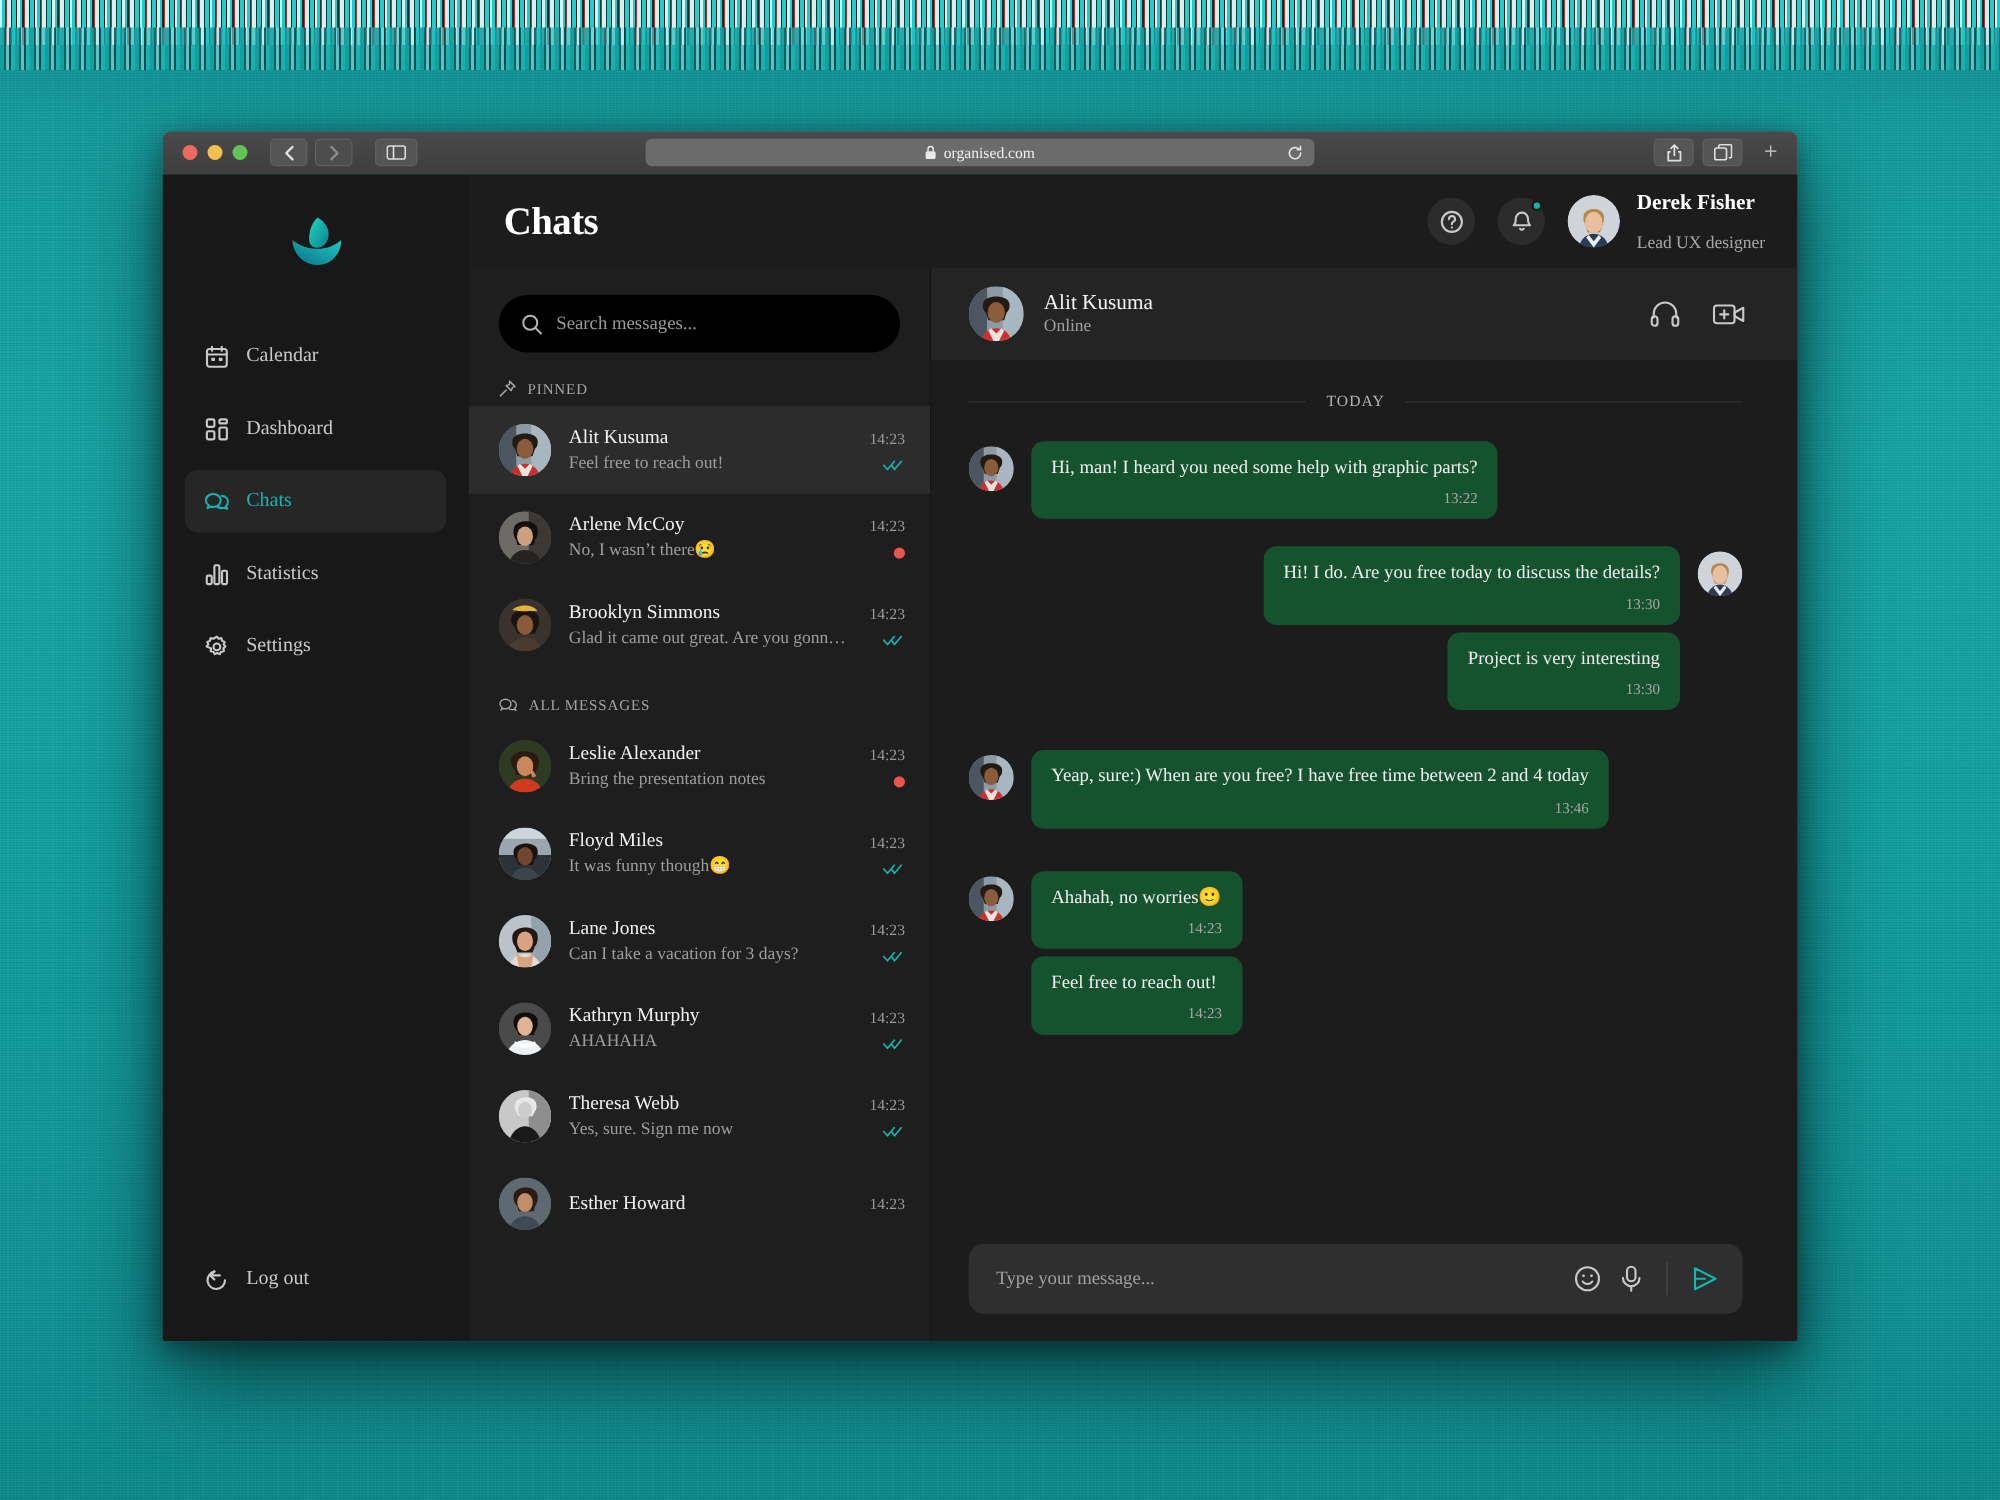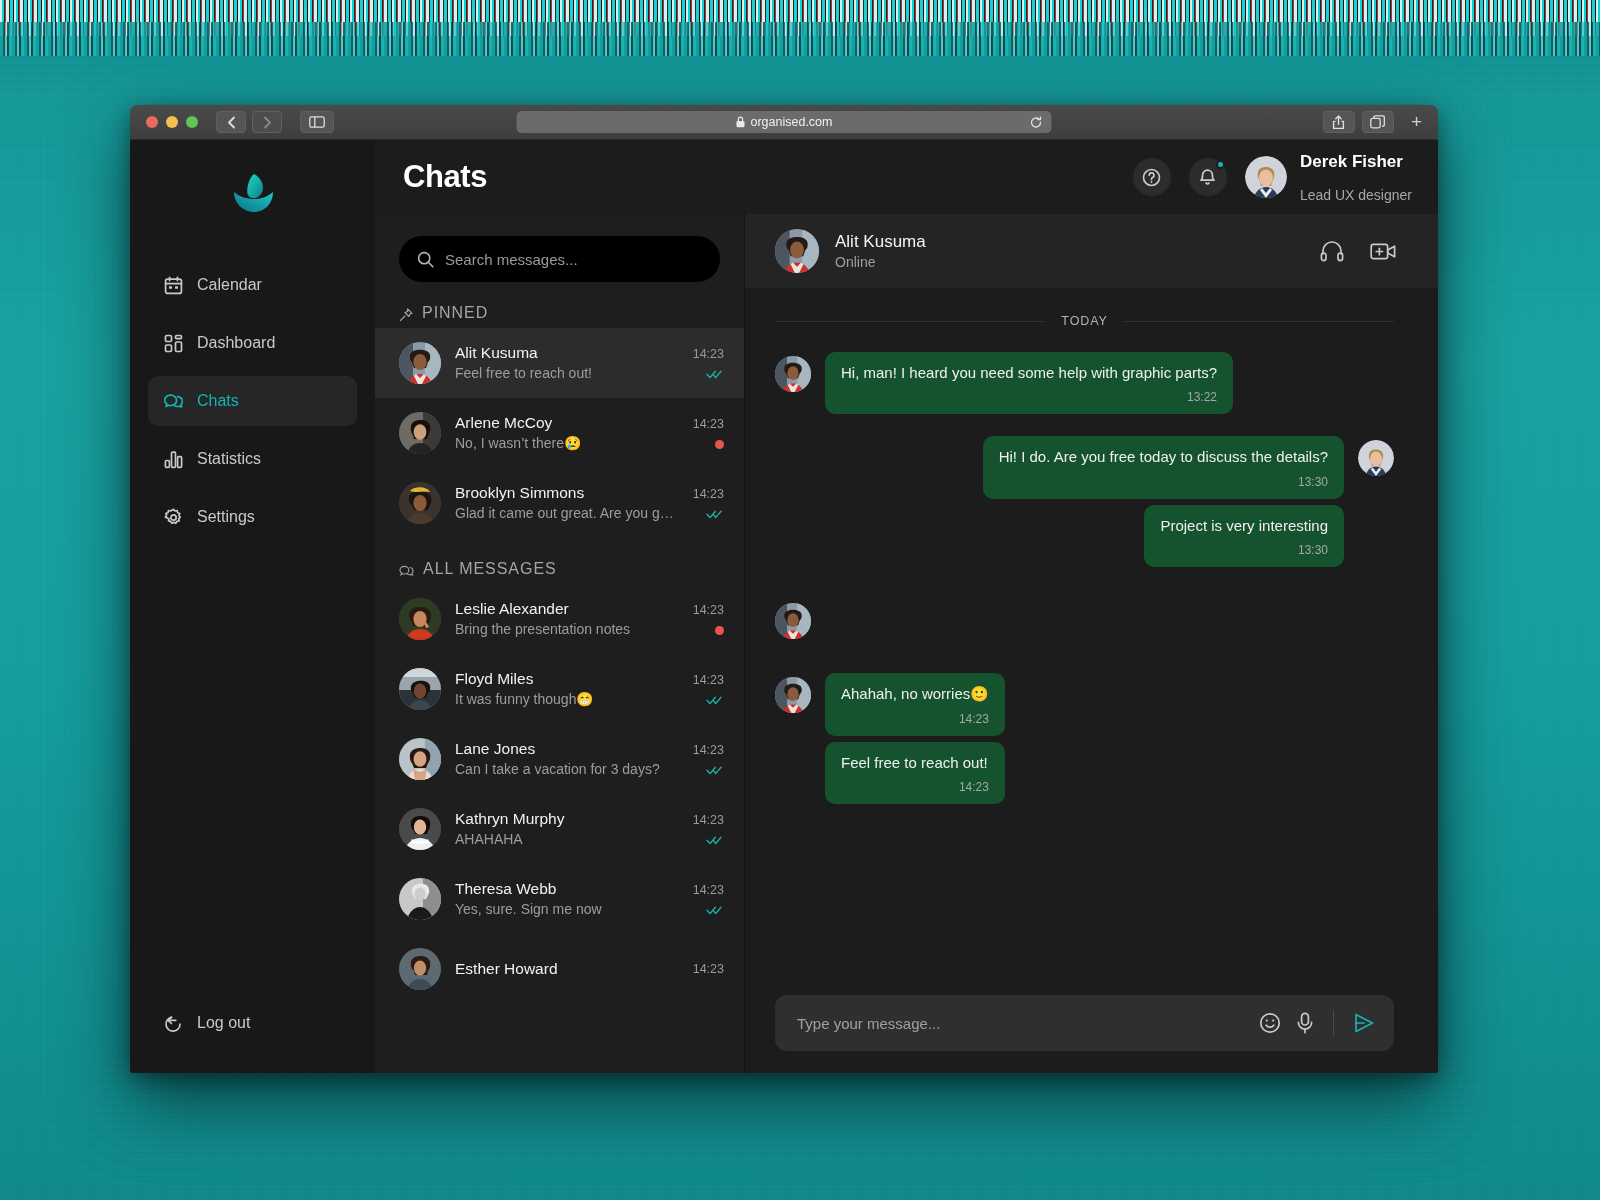--- a/index.html
+++ b/index.html
@@ -46,20 +46,21 @@
   }
 
   
   #window {
     position: absolute;
     left: 130px; top: 105px;
     width: 1308px; height: 968px;
     border-radius: 7px 7px 3px 3px;
     overflow: hidden;
     box-shadow: 0 28px 70px rgba(0,0,0,.55), 0 6px 22px rgba(0,0,0,.4);
+    font-family: Liberation Serif, serif;
   }
 
   
   #titlebar {
     height: 35px;
     background: linear-gradient(180deg,#4a4a4a 0%, #3e3e3e 100%);
     border-bottom: 1px solid #2a2a2a;
     display: flex; align-items: center;
     padding: 0 10px;
     position: relative;
@@ -126,23 +127,23 @@
     border-right:1px solid #141414;
     display:flex; flex-direction:column;
   }
   #chatlist-head { padding: 22px 24px 10px 24px; }
   #search {
     height: 46px; background:#000000; border-radius:24px;
     display:flex; align-items:center; gap:11px; padding: 0 18px;
     color:#9a9a9a; font-size:15px;
   }
   .sect-head {
-    display:flex; align-items:flex-end; gap:9px;
+    display:flex; align-items:flex-start; gap:9px;
     padding: 12px 24px 6px 24px;
-    color:#a5a5a5; font-size:16px; letter-spacing:.06em;
+    color:#a5a5a5; font-size:12px; letter-spacing:.06em;
   }
   .chat-row {
     display:flex; align-items:center; gap:14px;
     padding: 14px 20px 14px 24px;
     position:relative;
   }
   .chat-row.selected { background:#2c2c2c; }
   .avatar {
     width:42px; height:42px; border-radius:50%;
     flex-shrink:0; overflow:hidden; position:relative;
@@ -762,20 +763,26 @@
                 <svg width="36" height="36" viewBox="0 0 42 42">
                     <rect width="42" height="42" fill="#8c9aa6"></rect>
                     <rect x="0" width="14" height="42" fill="#4c5660"></rect>
                     <rect x="26" width="16" height="42" fill="#a8b6c0"></rect>
                     <path d="M11 13c1-7 19-7 20 0 1 5-2 7-2 7l-2 6H15l-2-6s-3-2-2-7z" fill="#241a14"></path>
                     <ellipse cx="21" cy="20" rx="6.6" ry="8" fill="#8a5c3c"></ellipse>
                     <path d="M9 42c2-7 7-10 12-10s10 3 12 10z" fill="#d22d2d"></path>
                     <path d="M17 32l4 4 4-4 2 2-4 8h-4l-4-8z" fill="#e9e4dd"></path>
                   </svg>
               </div>
+              <div class="msg-col">
+                <div class="bubble">
+                  <span class="txt">Yeap, sure:) When are you free? I have free time between 2 and 4 today</span>
+                  <span class="t">13:46</span>
+                </div>
+              </div>
             </div>
 
 
             <div class="msg-group" style="margin-top:34px;">
               <div class="avatar">
                 <svg width="36" height="36" viewBox="0 0 42 42">
                     <rect width="42" height="42" fill="#8c9aa6"></rect>
                     <rect x="0" width="14" height="42" fill="#4c5660"></rect>
                     <rect x="26" width="16" height="42" fill="#a8b6c0"></rect>
                     <path d="M11 13c1-7 19-7 20 0 1 5-2 7-2 7l-2 6H15l-2-6s-3-2-2-7z" fill="#241a14"></path>

